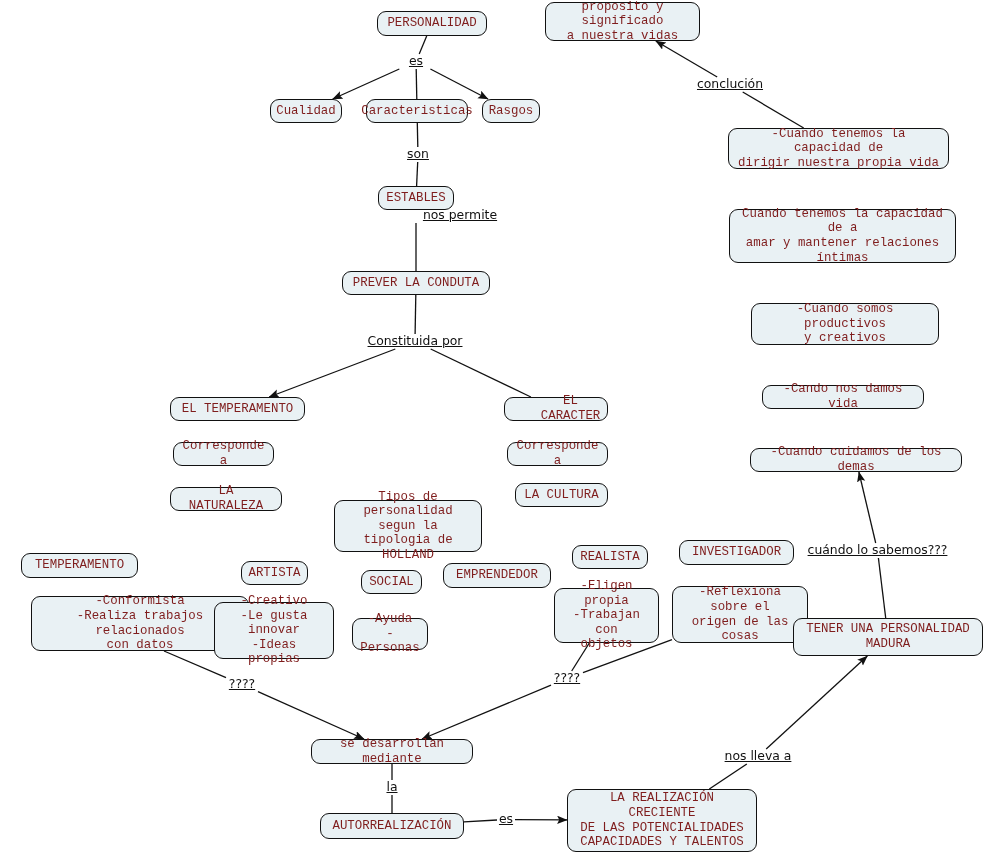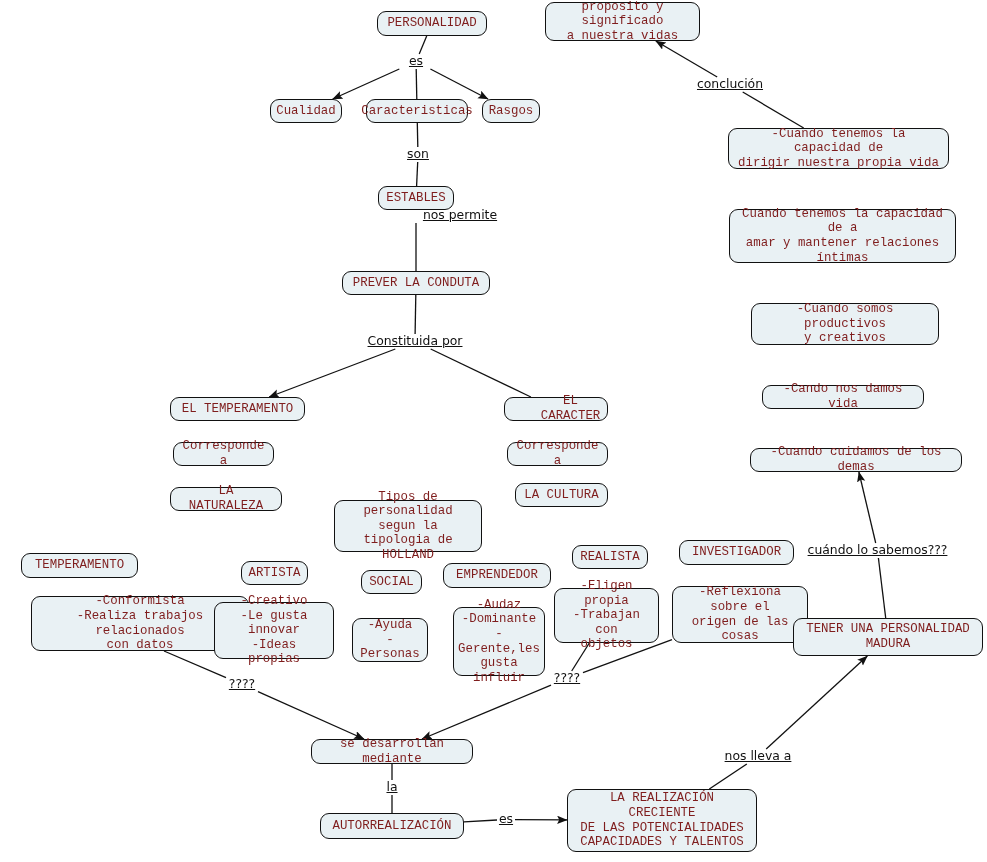--- a/index.html
+++ b/index.html
@@ -135,25 +135,21 @@
 -Realiza trabajos relacionados
 con datos</div>
     <div class="node" style="left: 672px; top: 586px; width: 136px; height: 57px;">-Reflexiona
 sobre el
 origen de las cosas</div>
     <div class="node" style="left: 214px; top: 602px; width: 120px; height: 57px;">-Creativo
 -Le gusta innovar
 -Ideas propias</div>
     <div class="node" style="left: 793px; top: 618px; width: 190px; height: 38px;">TENER UNA PERSONALIDAD
 MADURA</div>
-    <div class="node" style="left: 453px; top: 607px; width: 92px; height: 69px;">-Audaz
--Dominante
--Gerente,les
-gusta influir</div>
-    <div class="node" style="left: 352px; top: 618px; width: 76px; height: 44px;">-Ayuda
+    <div class="node" style="left: 352px; top: 618px; width: 76px; height: 32px;">-Ayuda
 -Personas</div>
     <div class="node" style="left: 311px; top: 739px; width: 162px; height: 25px;">se desarrollan mediante</div>
     <div class="node" style="left: 320px; top: 813px; width: 144px; height: 26px;">AUTORREALIZACIÓN</div>
     <div class="node" style="left: 567px; top: 789px; width: 190px; height: 63px;">LA REALIZACIÓN CRECIENTE
 DE LAS POTENCIALIDADES
 CAPACIDADES Y TALENTOS</div>
     <div class="linklabel" style="left: 398px; top: 54px; width: 36px;">es</div>
     <div class="linklabel" style="left: 694px; top: 77px; width: 72px;">conclución</div>
     <div class="linklabel" style="left: 400px; top: 147px; width: 36px;">son</div>
     <div class="linklabel" style="left: 374px; top: 208px; width: 84px; margin-left: 44px;">nos permite</div>

